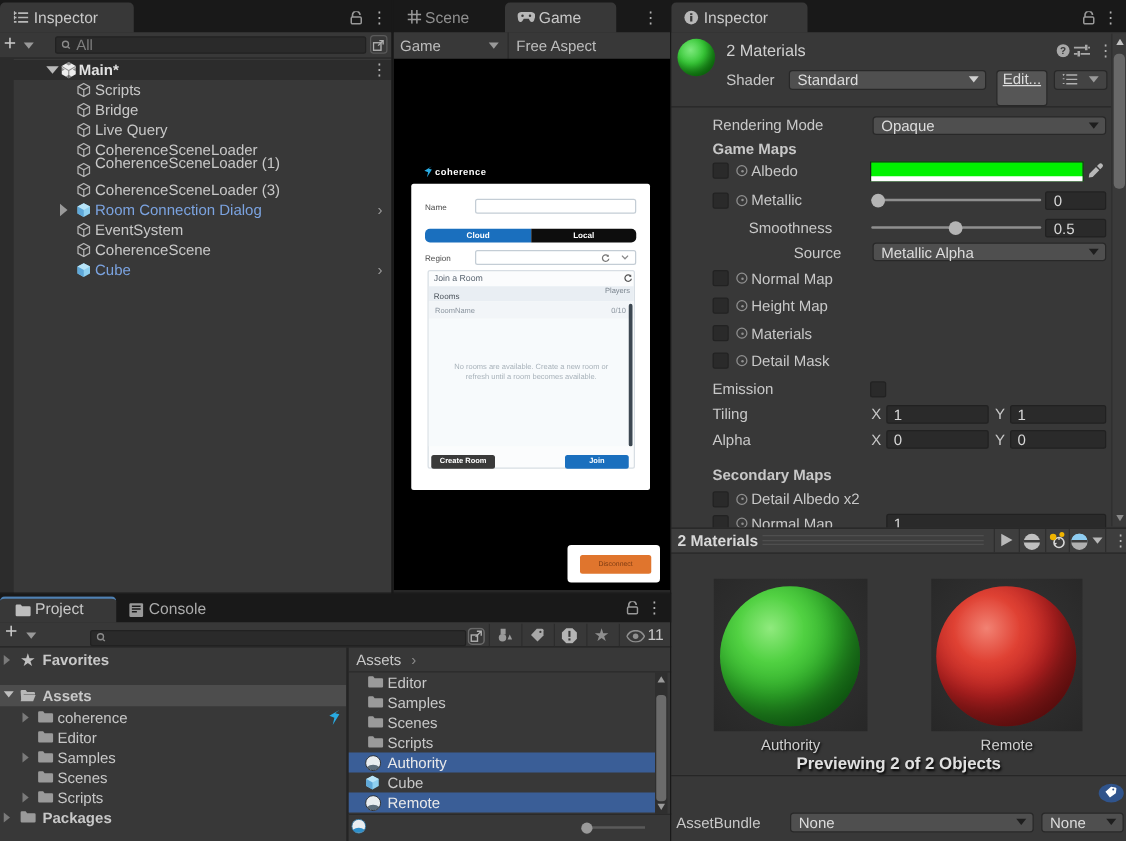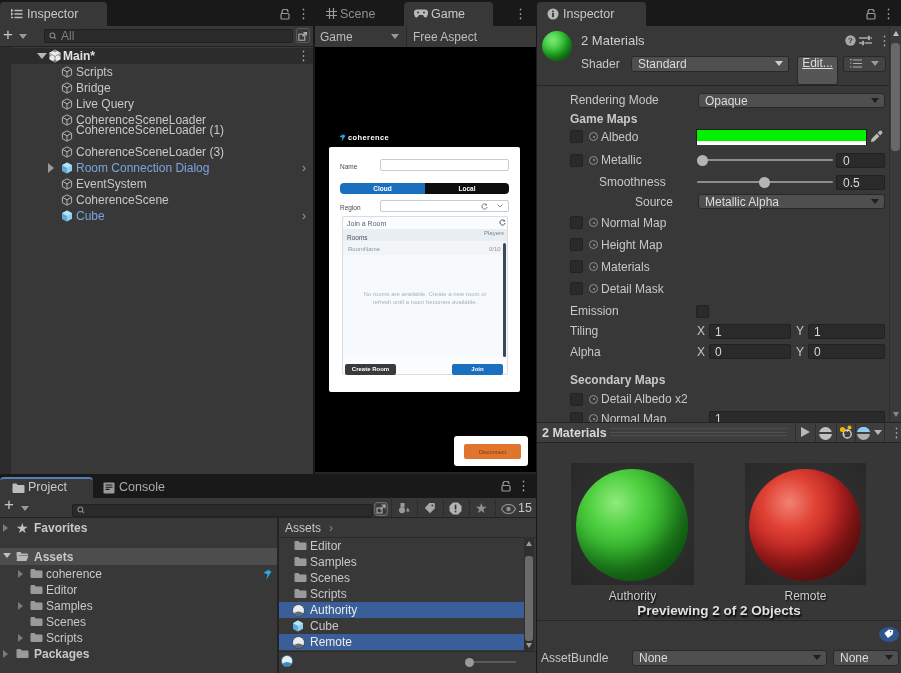--- a/index.html
+++ b/index.html
@@ -405,21 +405,21 @@
       <rect x="5.7" y="2.7" width="1.7" height="4.8" fill="#383838"></rect>
       <rect x="5.7" y="8.7" width="1.7" height="1.7" fill="#383838"></rect>
     </svg>
   <div class="a" style="left:469px;top:24px;width:1px;height:18px;background:#2c2c2c;"></div>
   <div class="a" style="left:475px;top:24.5px;color:#8f8f8f;font-size:14px;">★</div>
   <div class="a" style="left:495px;top:24px;width:1px;height:18px;background:#2c2c2c;"></div>
   <svg class="a" style="left:501px;top:29px;" width="15" height="10" viewBox="0 0 15 10">
       <path d="M7.5 0.5C4 0.5 1.5 3 0.5 5 1.5 7 4 9.5 7.5 9.5S13.5 7 14.5 5C13.5 3 11 0.5 7.5 0.5z" fill="none" stroke="#8f8f8f" stroke-width="1.2"></path>
       <circle cx="7.5" cy="5" r="2.2" fill="#8f8f8f"></circle>
     </svg>
-  <div class="a txt" style="left:518px;top:25px;font-size:12.5px;">15</div>
+  <div class="a txt" style="left:518px;top:25px;font-size:12.5px;">11</div>
   <svg width="0" height="0" style="position:absolute">
       <defs>
     <g id="fold">
           <path d="M0.5 2a1 1 0 0 1 1-1h3l1.2 1.5h5.8a1 1 0 0 1 1 1v5.5a1 1 0 0 1-1 1h-10a1 1 0 0 1-1-1z" fill="#9a9a9a"></path>
         </g>
     <g id="foldo">
           <path d="M0.5 2a1 1 0 0 1 1-1h3l1.2 1.5h5.3a1 1 0 0 1 1 1v1h-9l-2 5z" fill="#b8b8b8"></path>
           <path d="M2.2 5h10.3l-2 5h-10z" fill="#b8b8b8"></path>
         </g>
     <g id="mat">

